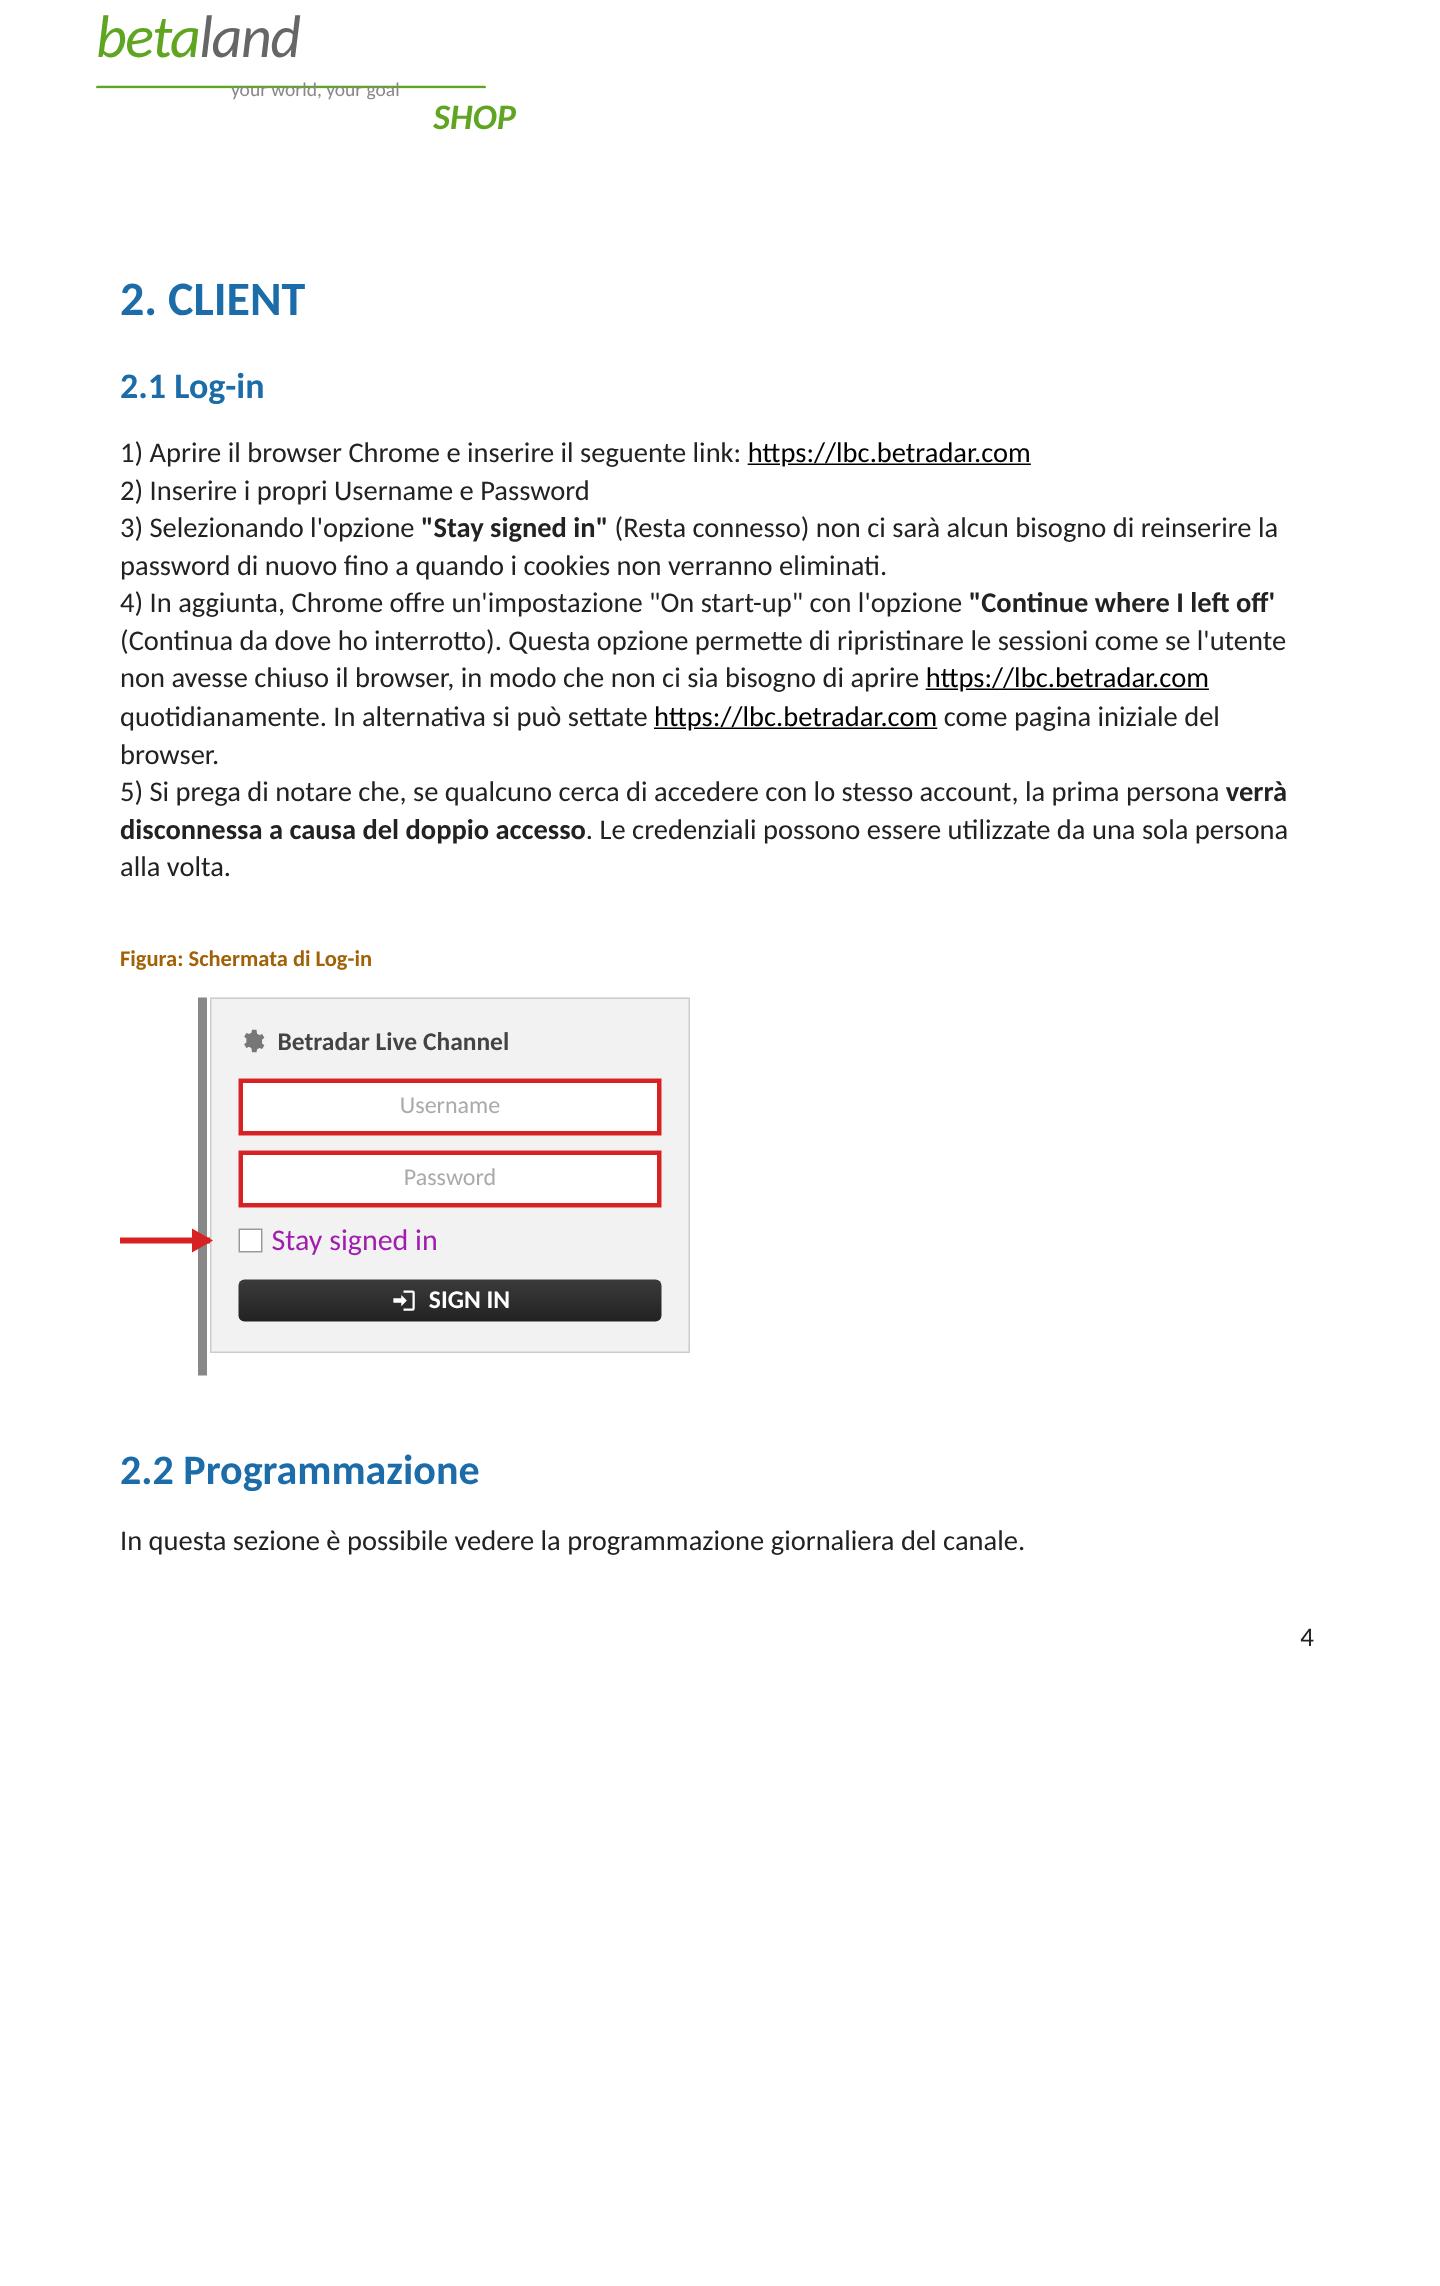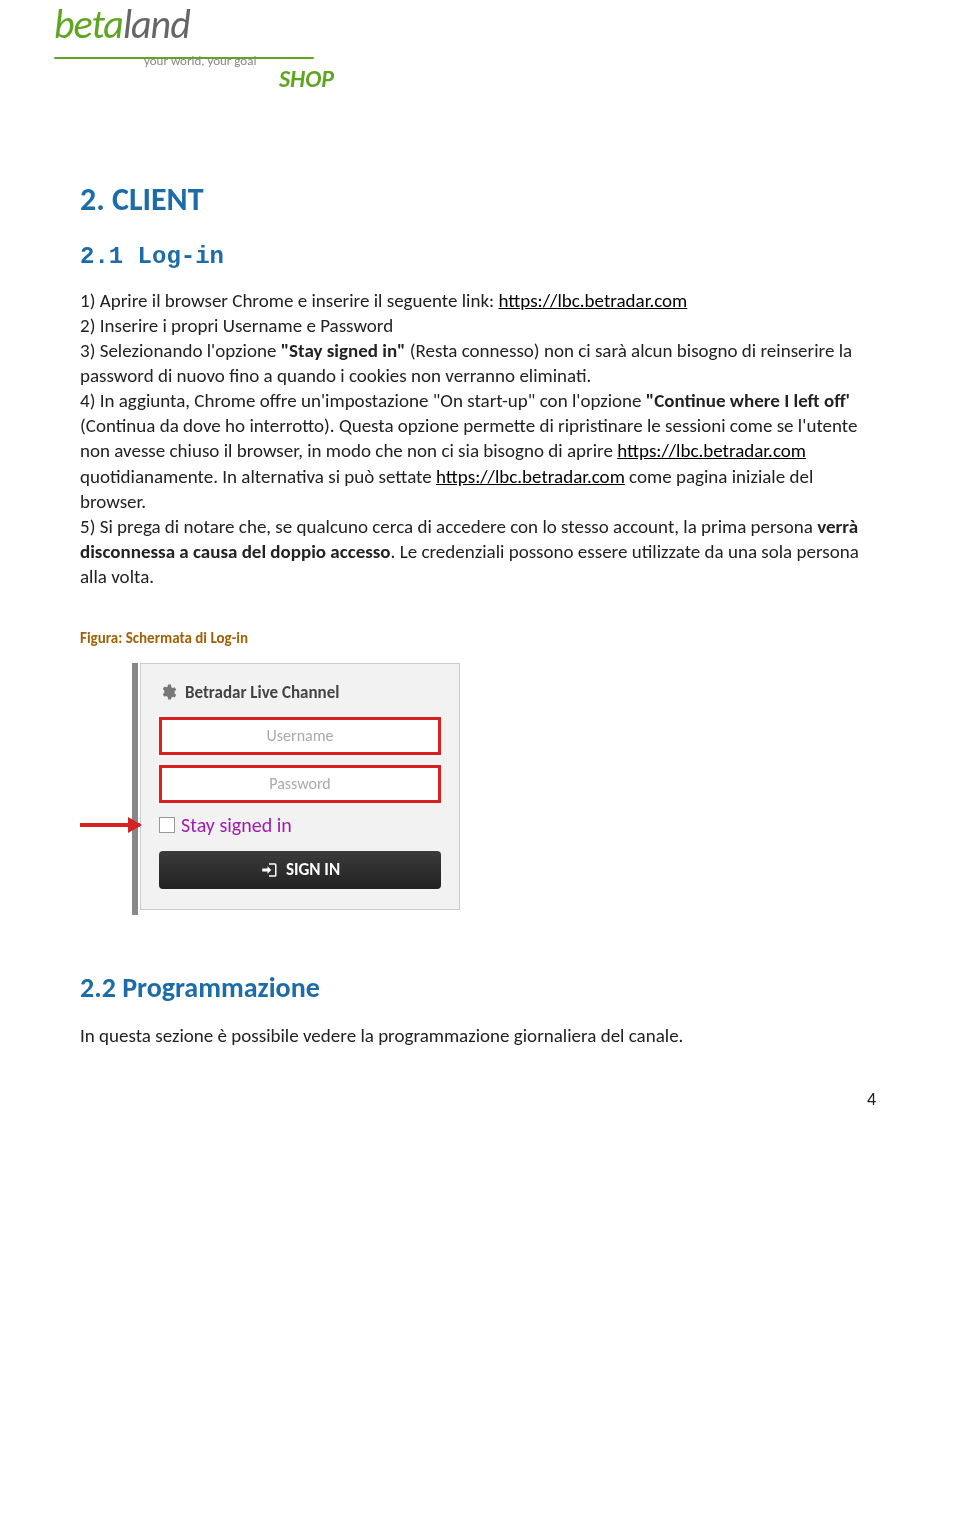--- a/index.html
+++ b/index.html
@@ -9,36 +9,36 @@
     background: #ffffff;
     color: #222;
     width: 960px;
   }
   .page {
     padding: 60px 80px 40px 80px;
   }
   .logo-area {
     position: absolute;
     top: 0;
-    left: 54px;
+    left: 64px;
   }
   .logo-beta { color: #5fa522; font-size: 40px; font-style: italic; letter-spacing:-1px;}
   .logo-land { color: #666; font-size: 40px; font-style: italic; letter-spacing:-1px;}
   .logo-swoosh {
     width: 260px; height: 20px; border: 2px solid #5fa522; border-radius: 50%/100% 100% 0 0; border-top:none; border-left:none; border-right:none; margin-top:-12px;
   }
   .logo-tag { color:#888; font-size:13px; margin-left:90px; margin-top:-6px;}
   .logo-shop {
     color:#5fa522; font-weight:bold; font-size:24px; font-style:italic; text-align:right; width:280px; margin-top:-4px;
   }
   h1.section {
     color:#1b6ca8; font-size:32px; font-weight:bold; margin-top:120px; margin-bottom:24px;
   }
   h2.subsection {
-    color:#1b6ca8; font-size:24px; font-weight:bold; margin-top:18px; margin-bottom:18px;font-family:Liberation Mono, monospace;
+    color:#1b6ca8; font-size:24px; font-weight:bold; margin-top:18px; margin-bottom:18px;
   }
   h2.subsection2 {
     color:#1b6ca8; font-size:28px; font-weight:bold; margin-top:60px; margin-bottom:18px;
   }
   .body-text {
     font-size:19px; line-height:1.32; color:#222;
   }
   .body-text a { color:#000000; text-decoration:underline; }
   .body-text b { font-weight:bold; }
   .figure-label {
@@ -49,21 +49,21 @@
   .login-box {
     width:320px; background:#f2f2f2; border:1px solid #ccc; padding:18px 18px 20px 18px; box-sizing:border-box;
   }
   .login-title-row { display:flex; align-items:center; gap:8px; color:#444; font-size:17px; font-weight:bold; margin-bottom:14px;}
   .login-input {
     width:100%; height:38px; box-sizing:border-box; background:#fff; border:3px solid #d62222; color:#aaa; font-size:16px; padding:6px 10px; margin-bottom:10px;text-align:center;
   }
   .stay-row { display:flex; align-items:center; gap:6px; color:#a21caf; font-size:20px; margin:6px 0 14px 0;}
   .stay-checkbox { width:14px; height:14px; border:1px solid #999; background:#fff; display:inline-block;}
   .signin-btn {
-    width:100%; height:38px; background:linear-gradient(#3b3b3b,#222); color:#fff; font-size:17px; font-weight:bold; display:flex; align-items:center; justify-content:center; gap:8px; border-radius:4px;
+    width:100%; height:28px; background:linear-gradient(#3b3b3b,#222); color:#fff; font-size:17px; font-weight:bold; display:flex; align-items:center; justify-content:center; gap:8px; border-radius:4px;
   }
   .arrow {
     position:absolute; left:-60px; top:160px; width:60px; height:4px; background:#d62222;
   }
   .arrow::after {
     content:""; position:absolute; right:-2px; top:-6px; border-left:14px solid #d62222; border-top:8px solid transparent; border-bottom:8px solid transparent;
   }
   .side-bar { position:absolute; left:-8px; top:0; width:6px; height:252px; background:#888;}
   .gear-icon { width:18px; height:18px; }
   .page-num { text-align:right; font-size:18px; color:#222; margin-top:40px; padding-right:4px;}

